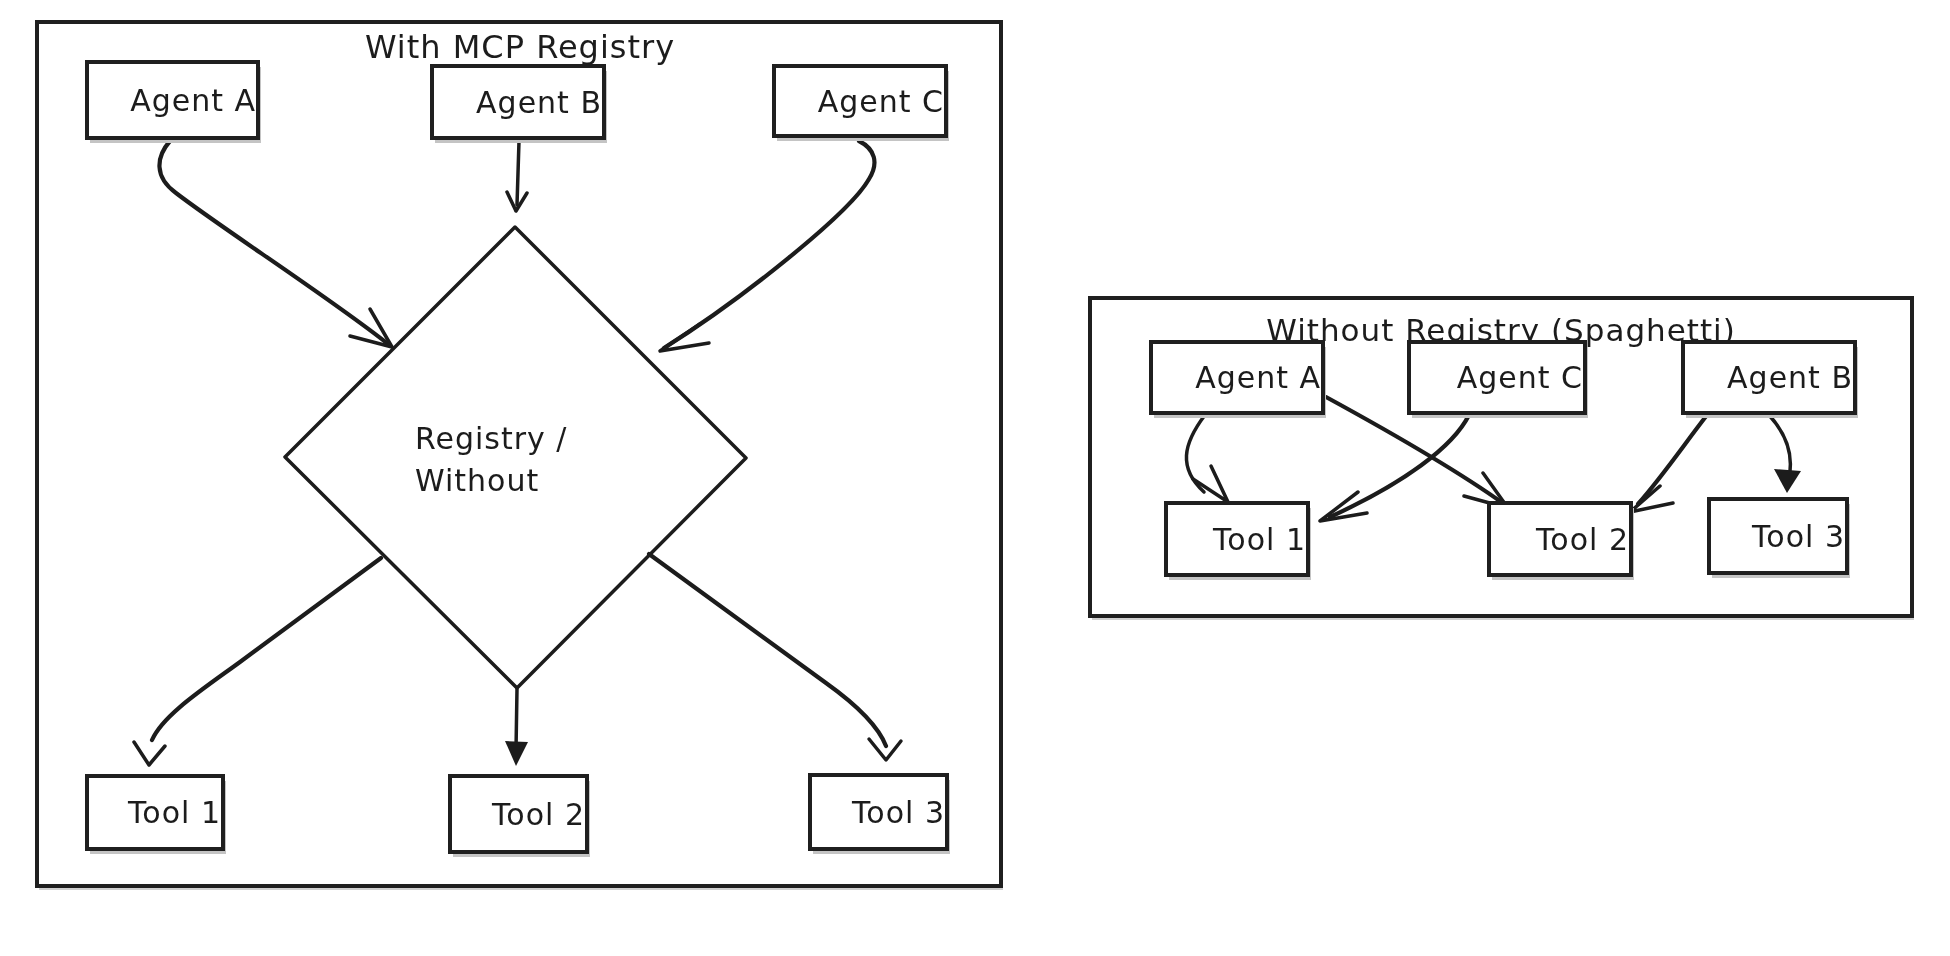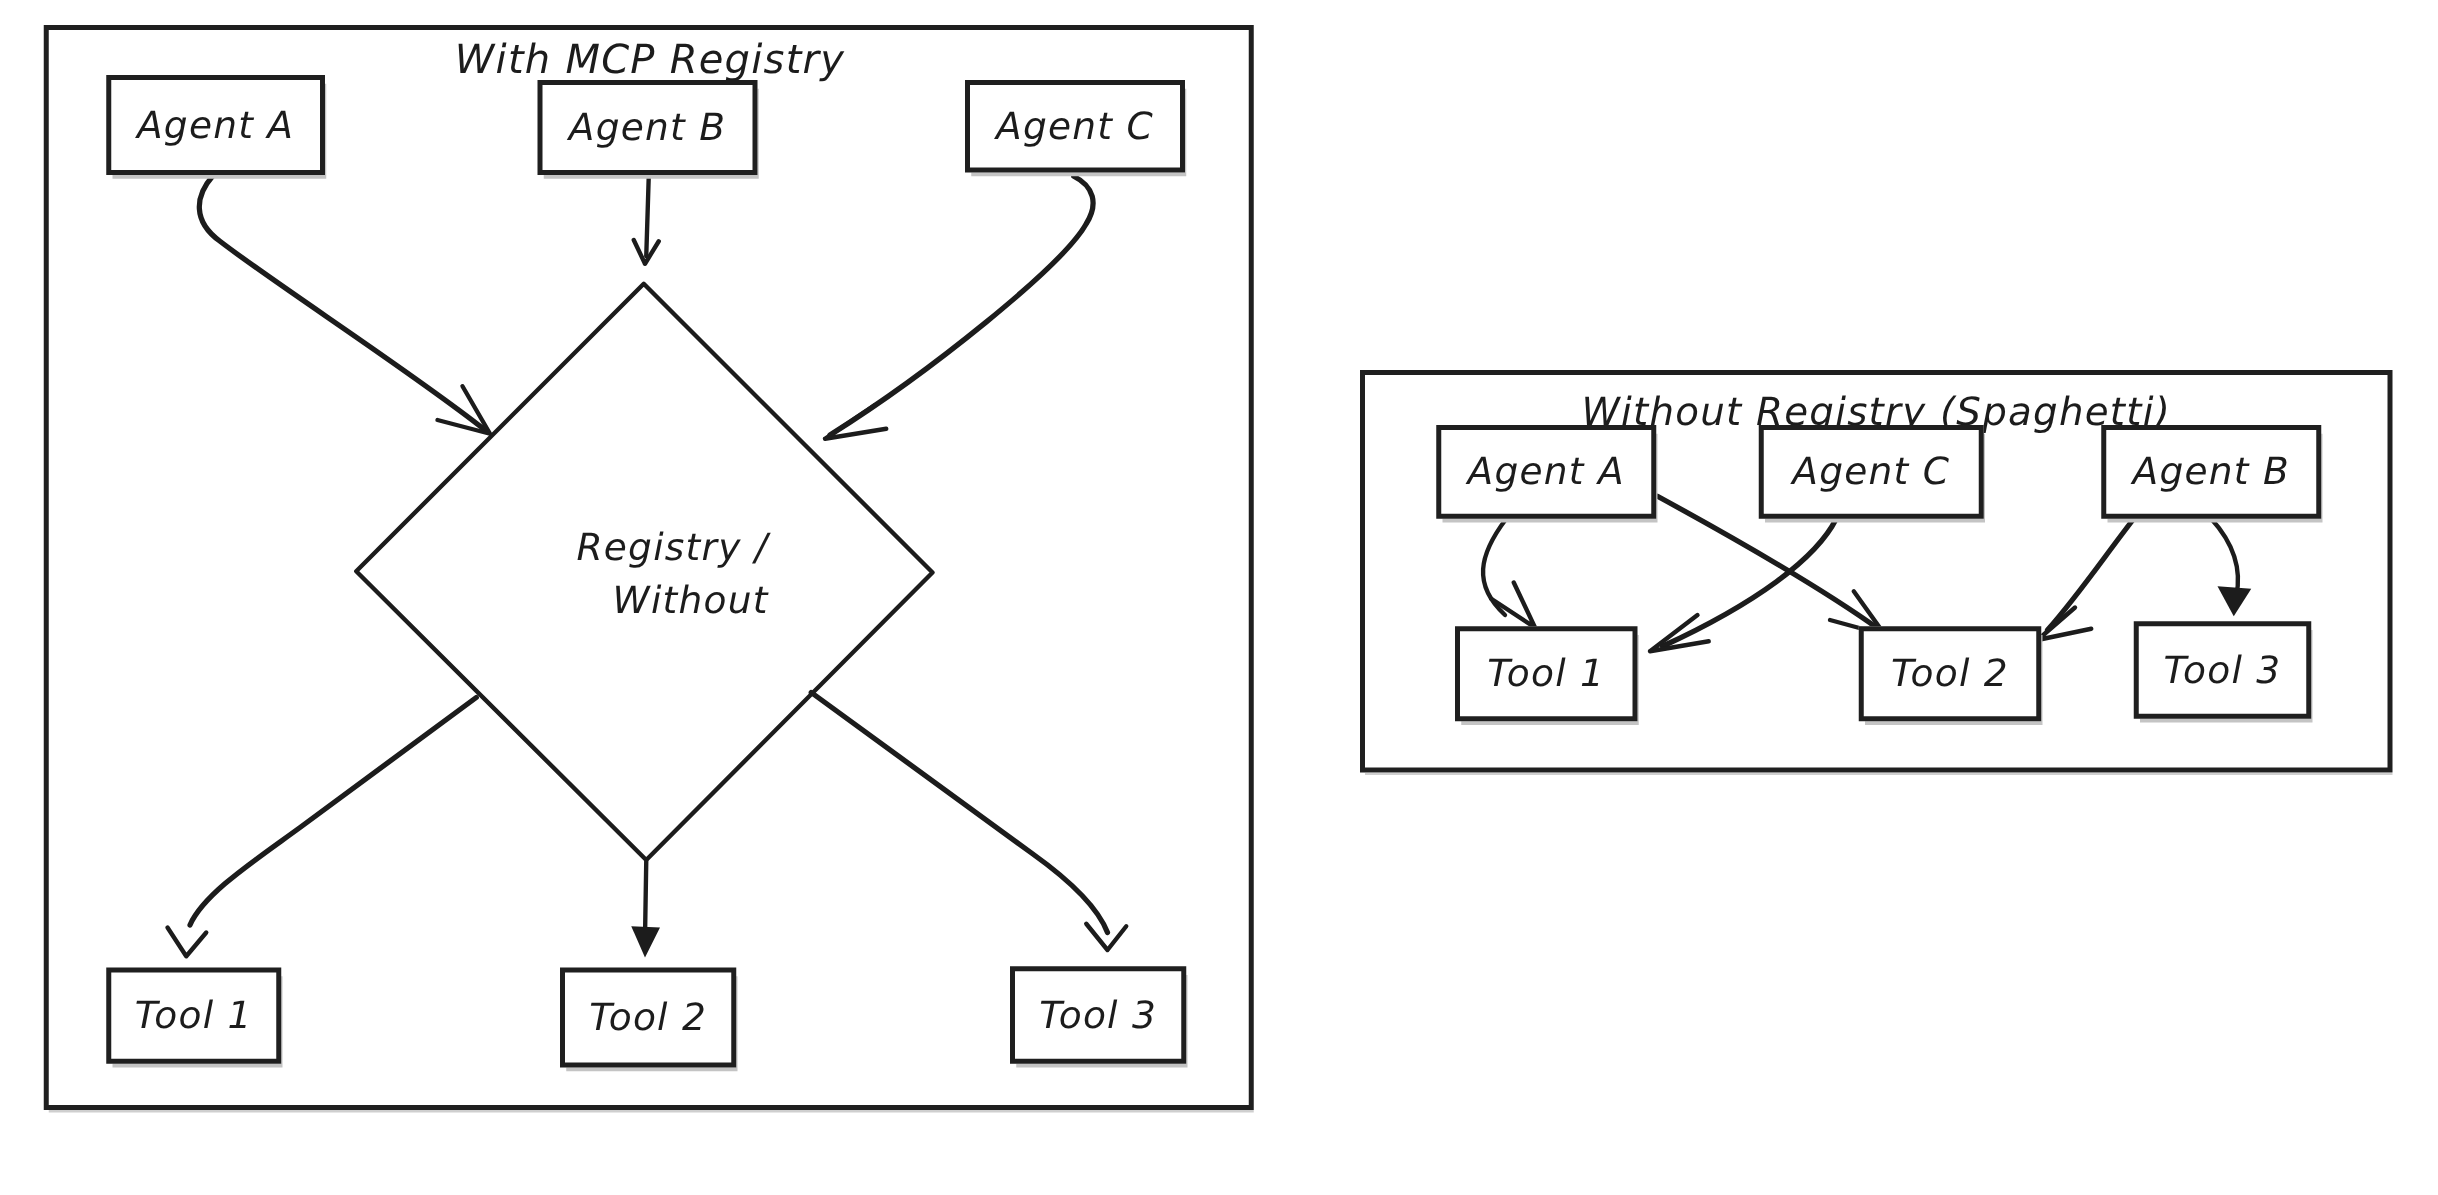--- a/index.html
+++ b/index.html
@@ -1,30 +1,29 @@
 <!DOCTYPE html>
 <html><head>
 <meta charset="utf-8">
 <style>
   html,body{margin:0;padding:0;background:#ffffff;}
   .stage{
     position:relative;width:1950px;height:956px;background:#ffffff;
     font-family:"DejaVu Sans","Liberation Sans",sans-serif;color:#1c1c1c;
     overflow:hidden;
-    font-style:italic;
   }
   .ink{position:absolute;left:0;top:0;width:1950px;height:956px;}
   .frame{position:absolute;border:4px solid #1f1f1f;background:transparent;box-sizing:border-box;box-shadow:2px 4px 0 -2px #cfcfcf;}
   .node{
     position:absolute;border:4px solid #1f1f1f;background:#ffffff;box-sizing:border-box;
-    display:flex;align-items:center;justify-content:center;
+    display:flex;align-items:center;justify-content:flex-end;
     font-size:30px;letter-spacing:1px;box-shadow:3px 5px 0 -2px #c4c4c4;white-space:nowrap;
   }
   .title{position:absolute;text-align:center;font-size:32px;letter-spacing:1px;white-space:nowrap;}
-  .hub-label{position:absolute;text-align:right;font-size:30px;line-height:42px;letter-spacing:1px;}
+  .hub-label{position:absolute;text-align:left;font-size:30px;line-height:42px;letter-spacing:1px;}
   .stroke{fill:none;stroke:#1c1c1c;stroke-width:3.5;stroke-linecap:round;stroke-linejoin:round;}
   .thick{stroke-width:4.2;}
   .headfill{fill:#1c1c1c;stroke:none;}
   .diamond{fill:#ffffff;stroke:#1c1c1c;stroke-width:3.5;stroke-linejoin:round;}
 </style>
 </head>
 <body>
 
 <div class="stage">
 

